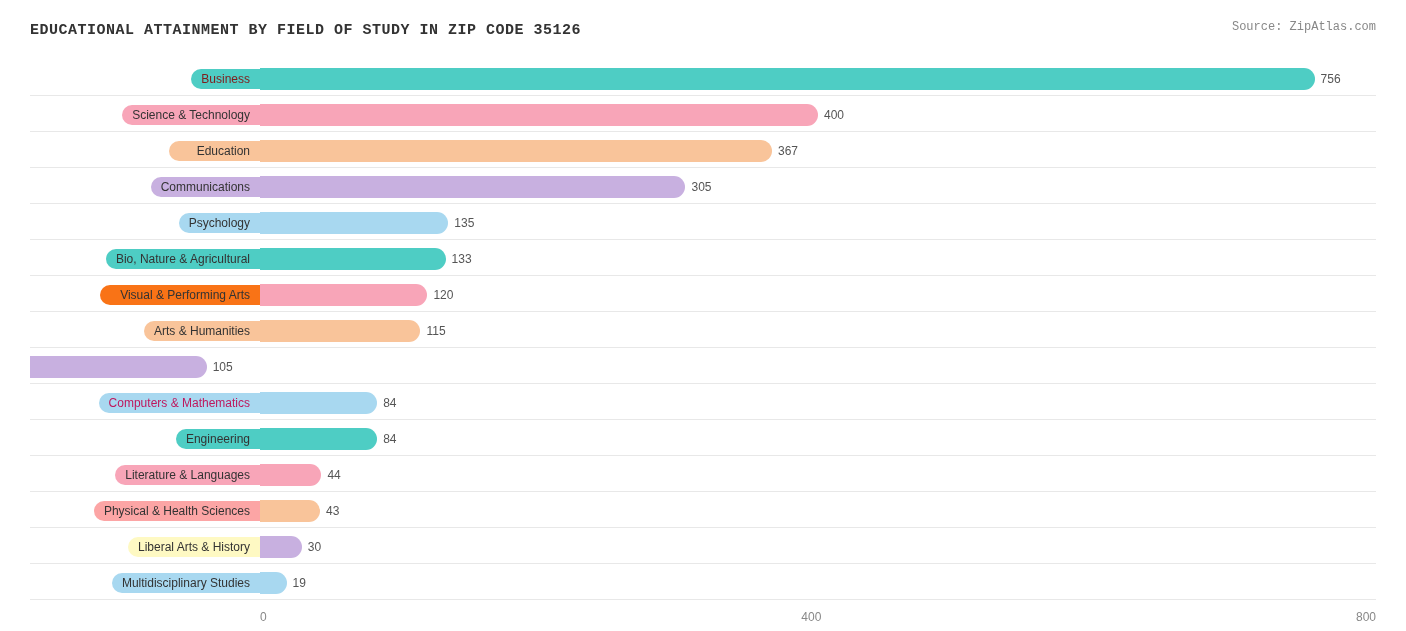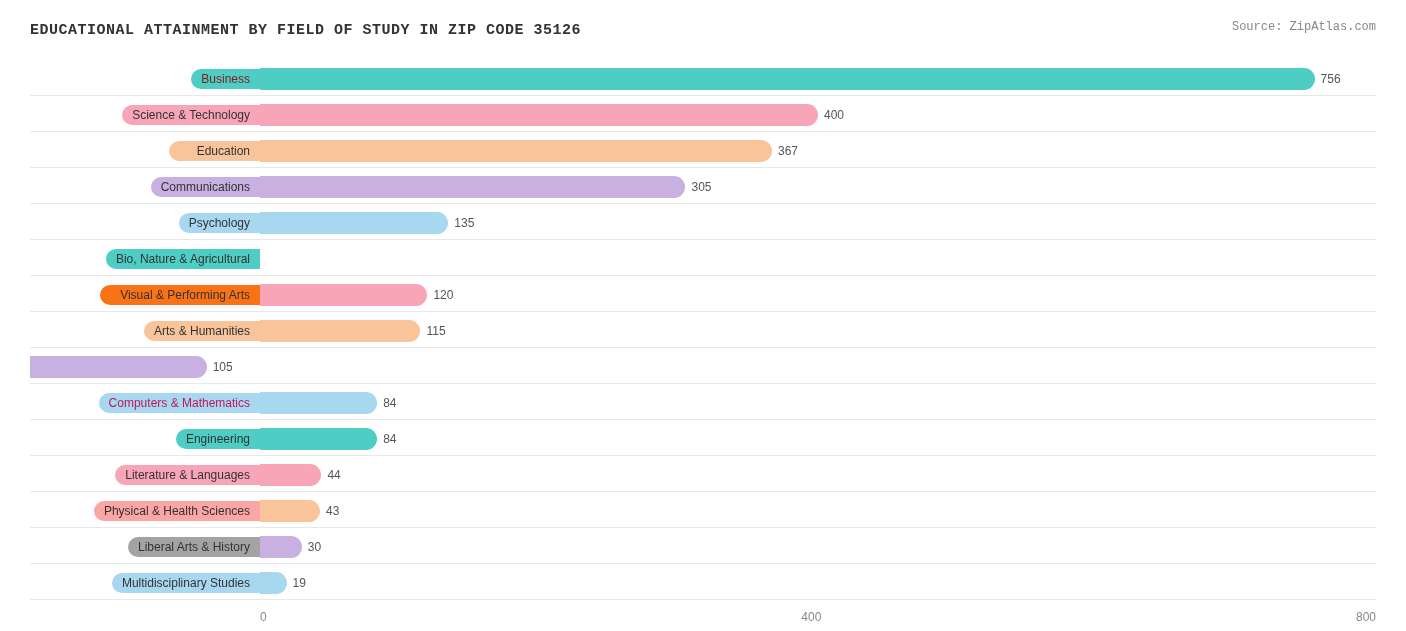--- a/index.html
+++ b/index.html
@@ -153,20 +153,25 @@
       </div>
       <span class="bar-value">135</span>
     </div>
   </div>
       <div class="bar-row">
     <div class="label-side">
       <span class="label-pill" style="background:#4ecdc4; border-radius:11px 0 0 11px; padding:3px 10px 3px 10px; font-size:12px; color:#333;">
         Bio, Nature &amp; Agricultural
       </span>
     </div>
+    <div class="chart-area">
+      <div class="bar" style="width:16.625%; background:#4ecdc4; height:22px; border-radius:0 11px 11px 0; min-width:2px;">
+      </div>
+      <span class="bar-value">133</span>
+    </div>
   </div>
       <div class="bar-row">
     <div class="label-side">
       <span class="label-pill" style="background:#f97316; border-radius:11px 0 0 11px; padding:3px 10px 3px 20px; font-size:12px; color:#333;">
         Visual &amp; Performing Arts
       </span>
     </div>
     <div class="chart-area">
       <div class="bar" style="width:15%; background:#f8a5b8; height:22px; border-radius:0 11px 11px 0; min-width:2px;">
       </div>
@@ -235,21 +240,21 @@
       </span>
     </div>
     <div class="chart-area">
       <div class="bar" style="width:5.375%; background:#f9c49a; height:22px; border-radius:0 11px 11px 0; min-width:2px;">
       </div>
       <span class="bar-value">43</span>
     </div>
   </div>
       <div class="bar-row">
     <div class="label-side">
-      <span class="label-pill" style="background:#a3a3a3; border-radius:11px 0 0 11px; padding:3px 10px 3px 10px; font-size:12px; color:#333;">
+      <span class="label-pill" style="background:#fef9c3; border-radius:11px 0 0 11px; padding:3px 10px 3px 10px; font-size:12px; color:#333;">
         Liberal Arts &amp; History
       </span>
     </div>
     <div class="chart-area">
       <div class="bar" style="width:3.75%; background:#c8b0e0; height:22px; border-radius:0 11px 11px 0; min-width:2px;">
       </div>
       <span class="bar-value">30</span>
     </div>
   </div>
       <div class="bar-row">

